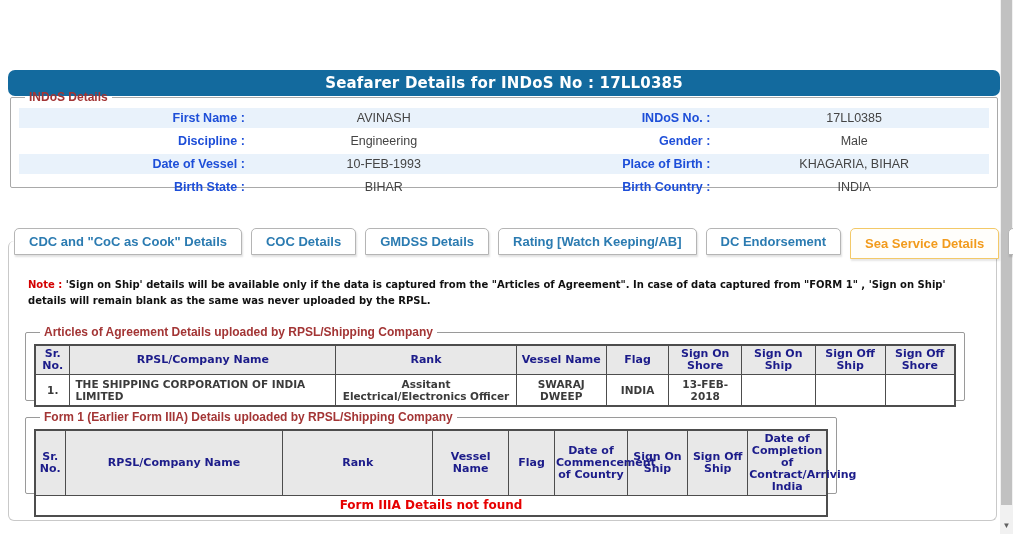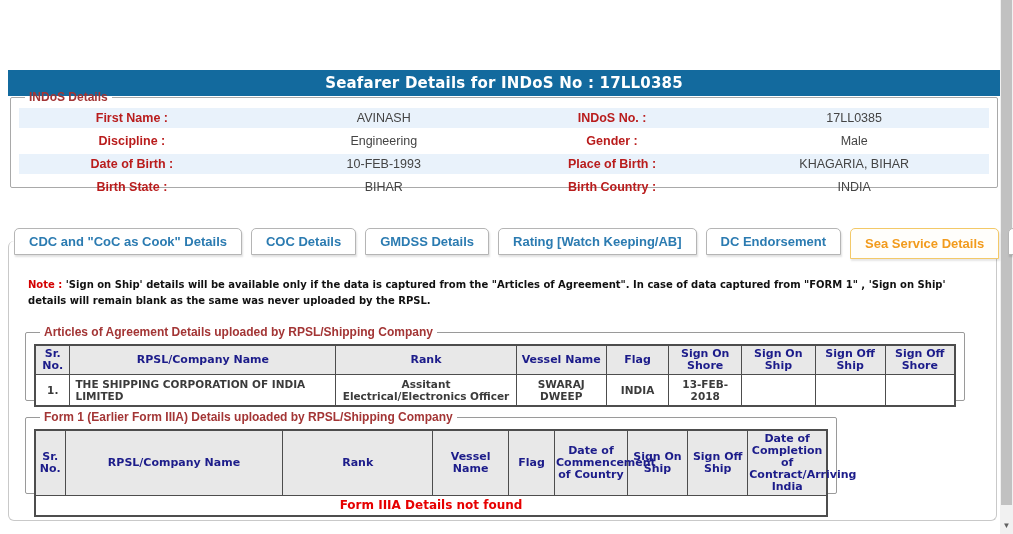--- a/index.html
+++ b/index.html
@@ -2,33 +2,33 @@
 <html><head>
 <meta charset="utf-8">
 <style>
   * { margin:0; padding:0; box-sizing:border-box; }
   html,body { width:1013px; height:534px; background:#fff; overflow:hidden;
               font-family:"Liberation Sans", sans-serif; }
   .screen { position:relative; width:1013px; height:534px; background:#fff; }
 
   
   .titlebar { position:absolute; left:8px; top:70px; width:992px; height:26px;
-              background:#136a9e; display:flex; align-items:center; justify-content:center; }
+              background:#136a9e; display:flex; align-items:center; justify-content:center;border-radius:7px; }
   .titlebar span { color:#fff; font-weight:bold; font-size:15px;
                    font-family:"DejaVu Sans", sans-serif; letter-spacing:.2px; }
 
   
   fieldset { border:1px solid #a9a9a9; border-radius:2px; }
   legend { color:#a33535; font-weight:bold; font-size:12px; padding:0 4px; margin-left:6px;
            font-family:"Liberation Sans", sans-serif; }
   .indos-fs { position:absolute; left:10px; top:90px; width:988px; height:98px; padding:4px 8px 0 8px; }
   .info-row { display:grid; grid-template-columns:24% 27% 21% 28%; height:20px; margin-bottom:3px;
               align-items:center; font-size:12.5px; color:#444; }
   .info-row.alt { background:#e9f2fb; }
-  .info-label { text-align:center; font-weight:bold; color:#b91c1c; padding-right:7px; white-space:nowrap; }
+  .info-label { text-align:right; font-weight:bold; color:#1d4ed8; padding-right:7px; white-space:nowrap; }
   .info-value { text-align:center; padding-left:2px; white-space:nowrap; }
 
   
   .tabstrip { position:absolute; left:14px; top:228px; display:flex; gap:9px; z-index:3; }
   .tab { height:27px; padding:0 14px; display:flex; align-items:center; background:#fff;
          border:1px solid #b5b5b5; border-radius:5px 5px 0 0; color:#2b7bb1; font-weight:bold;
          font-size:13px; cursor:pointer; box-shadow:1px 2px 2px rgba(0,0,0,0.12); white-space:nowrap; }
   .tab.active { height:31px; border:1px solid #f3c968; color:#f29b1d; background:#fffefb;
                 box-shadow:1px 2px 2px rgba(0,0,0,0.10); }
 
@@ -81,21 +81,21 @@
       <span class="info-label">INDoS No. :</span>
       <span class="info-value">17LL0385</span>
     </div>
     <div class="info-row">
       <span class="info-label">Discipline :</span>
       <span class="info-value">Engineering</span>
       <span class="info-label">Gender :</span>
       <span class="info-value">Male</span>
     </div>
     <div class="info-row alt">
-      <span class="info-label">Date of Birth :</span>
+      <span class="info-label">Date of Vessel :</span>
       <span class="info-value">10-FEB-1993</span>
       <span class="info-label">Place of Birth :</span>
       <span class="info-value">KHAGARIA, BIHAR</span>
     </div>
     <div class="info-row">
       <span class="info-label">Birth State :</span>
       <span class="info-value">BIHAR</span>
       <span class="info-label">Birth Country :</span>
       <span class="info-value">INDIA</span>
     </div>

